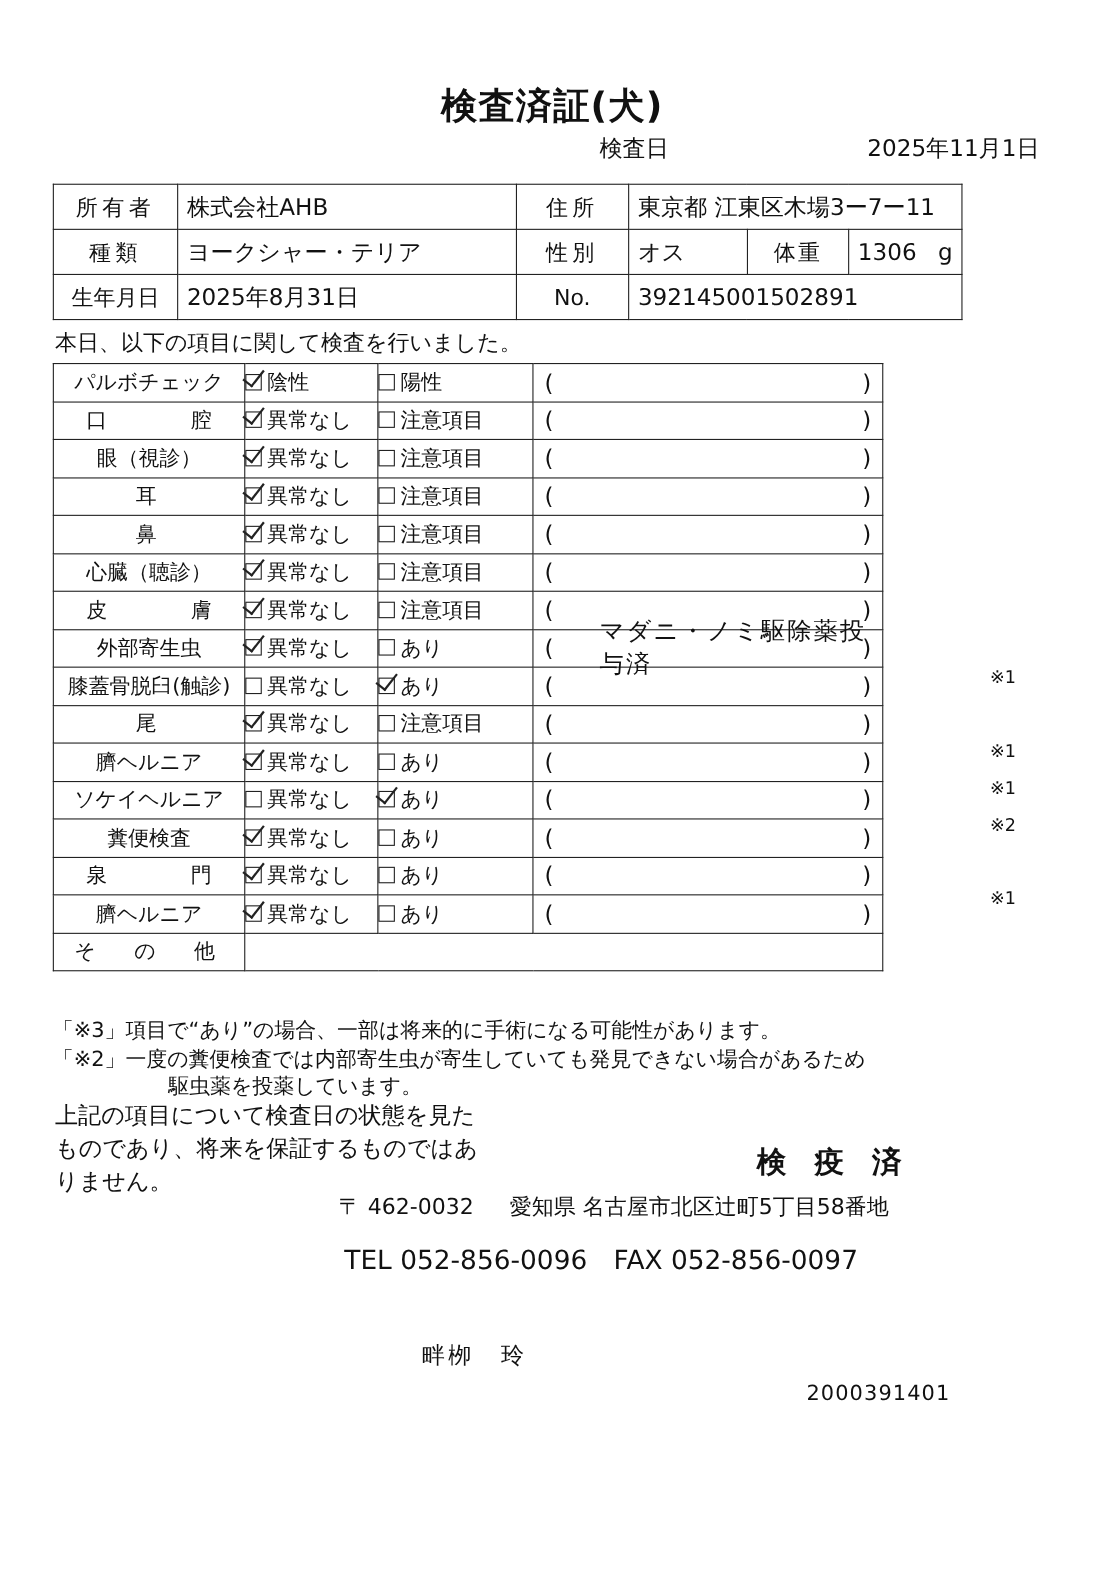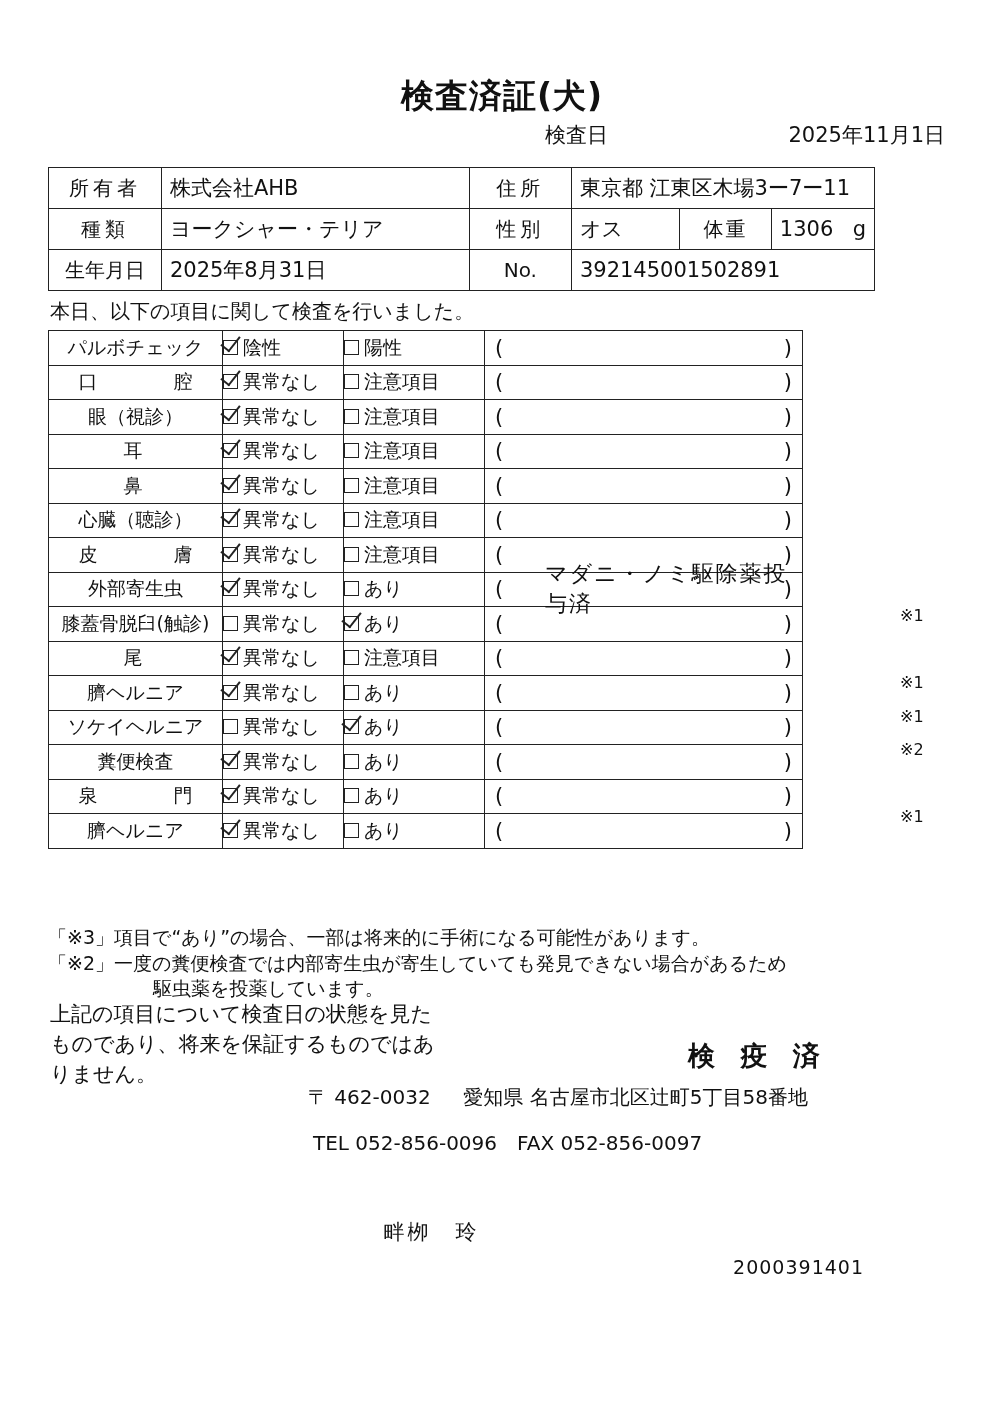--- a/index.html
+++ b/index.html
@@ -183,21 +183,21 @@
     position: absolute;
     left: 308px;
     top: 1084px;
     font-size: 20px;
     white-space: nowrap;
   }
   .tel {
     position: absolute;
     left: 313px;
     top: 1130px;
-    font-size: 20px;
+    font-size: 24px;
     white-space: nowrap;
   }
   .clinic {
     position: absolute;
     left: 0; top: 1182px;
     width: 1004px;
     text-align: center;
     font-size: 29px;
     letter-spacing: 1px;
   }
@@ -404,20 +404,24 @@
         <tr>
           <td class="c-name">臍ヘルニア</td>
           <td class="c-opt1"><span class="box checked"></span><span>異常なし</span></td>
           <td class="c-opt2"><span class="box"></span><span>あり</span></td>
           <td class="c-note">
             <span class="paren-l">(</span>
             <span class="note-text"></span>
             <span class="paren-r">)</span>
           </td>
         </tr>
+        <tr>
+          <td class="c-name other-row-name">そ　の　他</td>
+          <td colspan="3"></td>
+        </tr>
       </tbody>
   </table>
 
   <div class="footnotes">
     <div>「※3」項目で“あり”の場合、一部は将来的に手術になる可能性があります。</div>
     <div>「※2」一度の糞便検査では内部寄生虫が寄生していても発見できない場合があるため</div>
     <div class="fn-indent">駆虫薬を投薬しています。</div>
   </div>
 
   <div class="disclaimer">上記の項目について検査日の状態を見たものであり、将来を保証するものではありません。</div>

